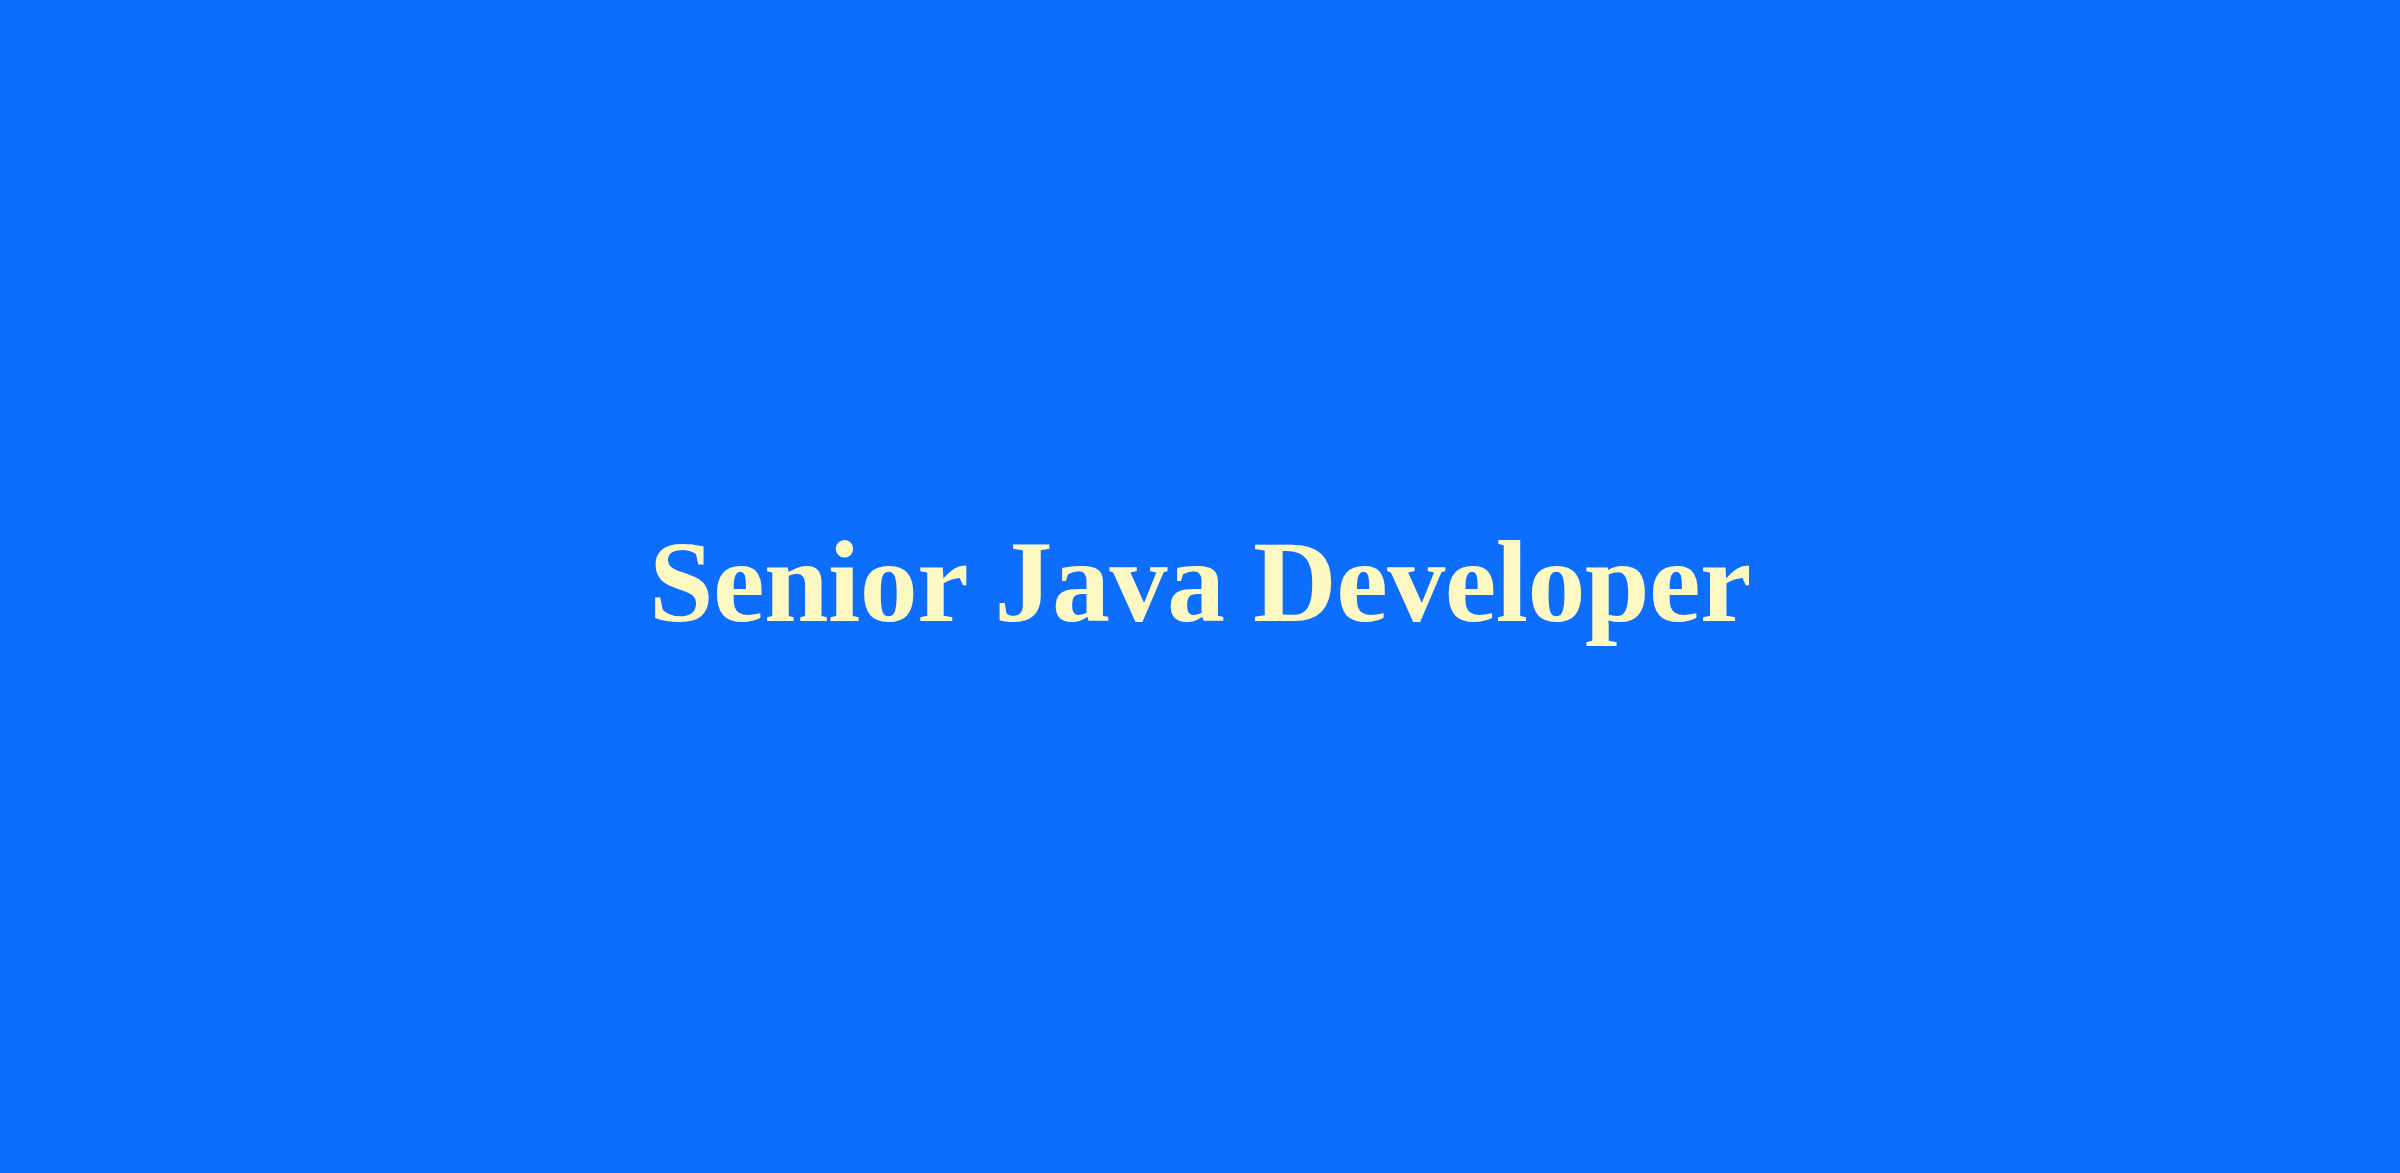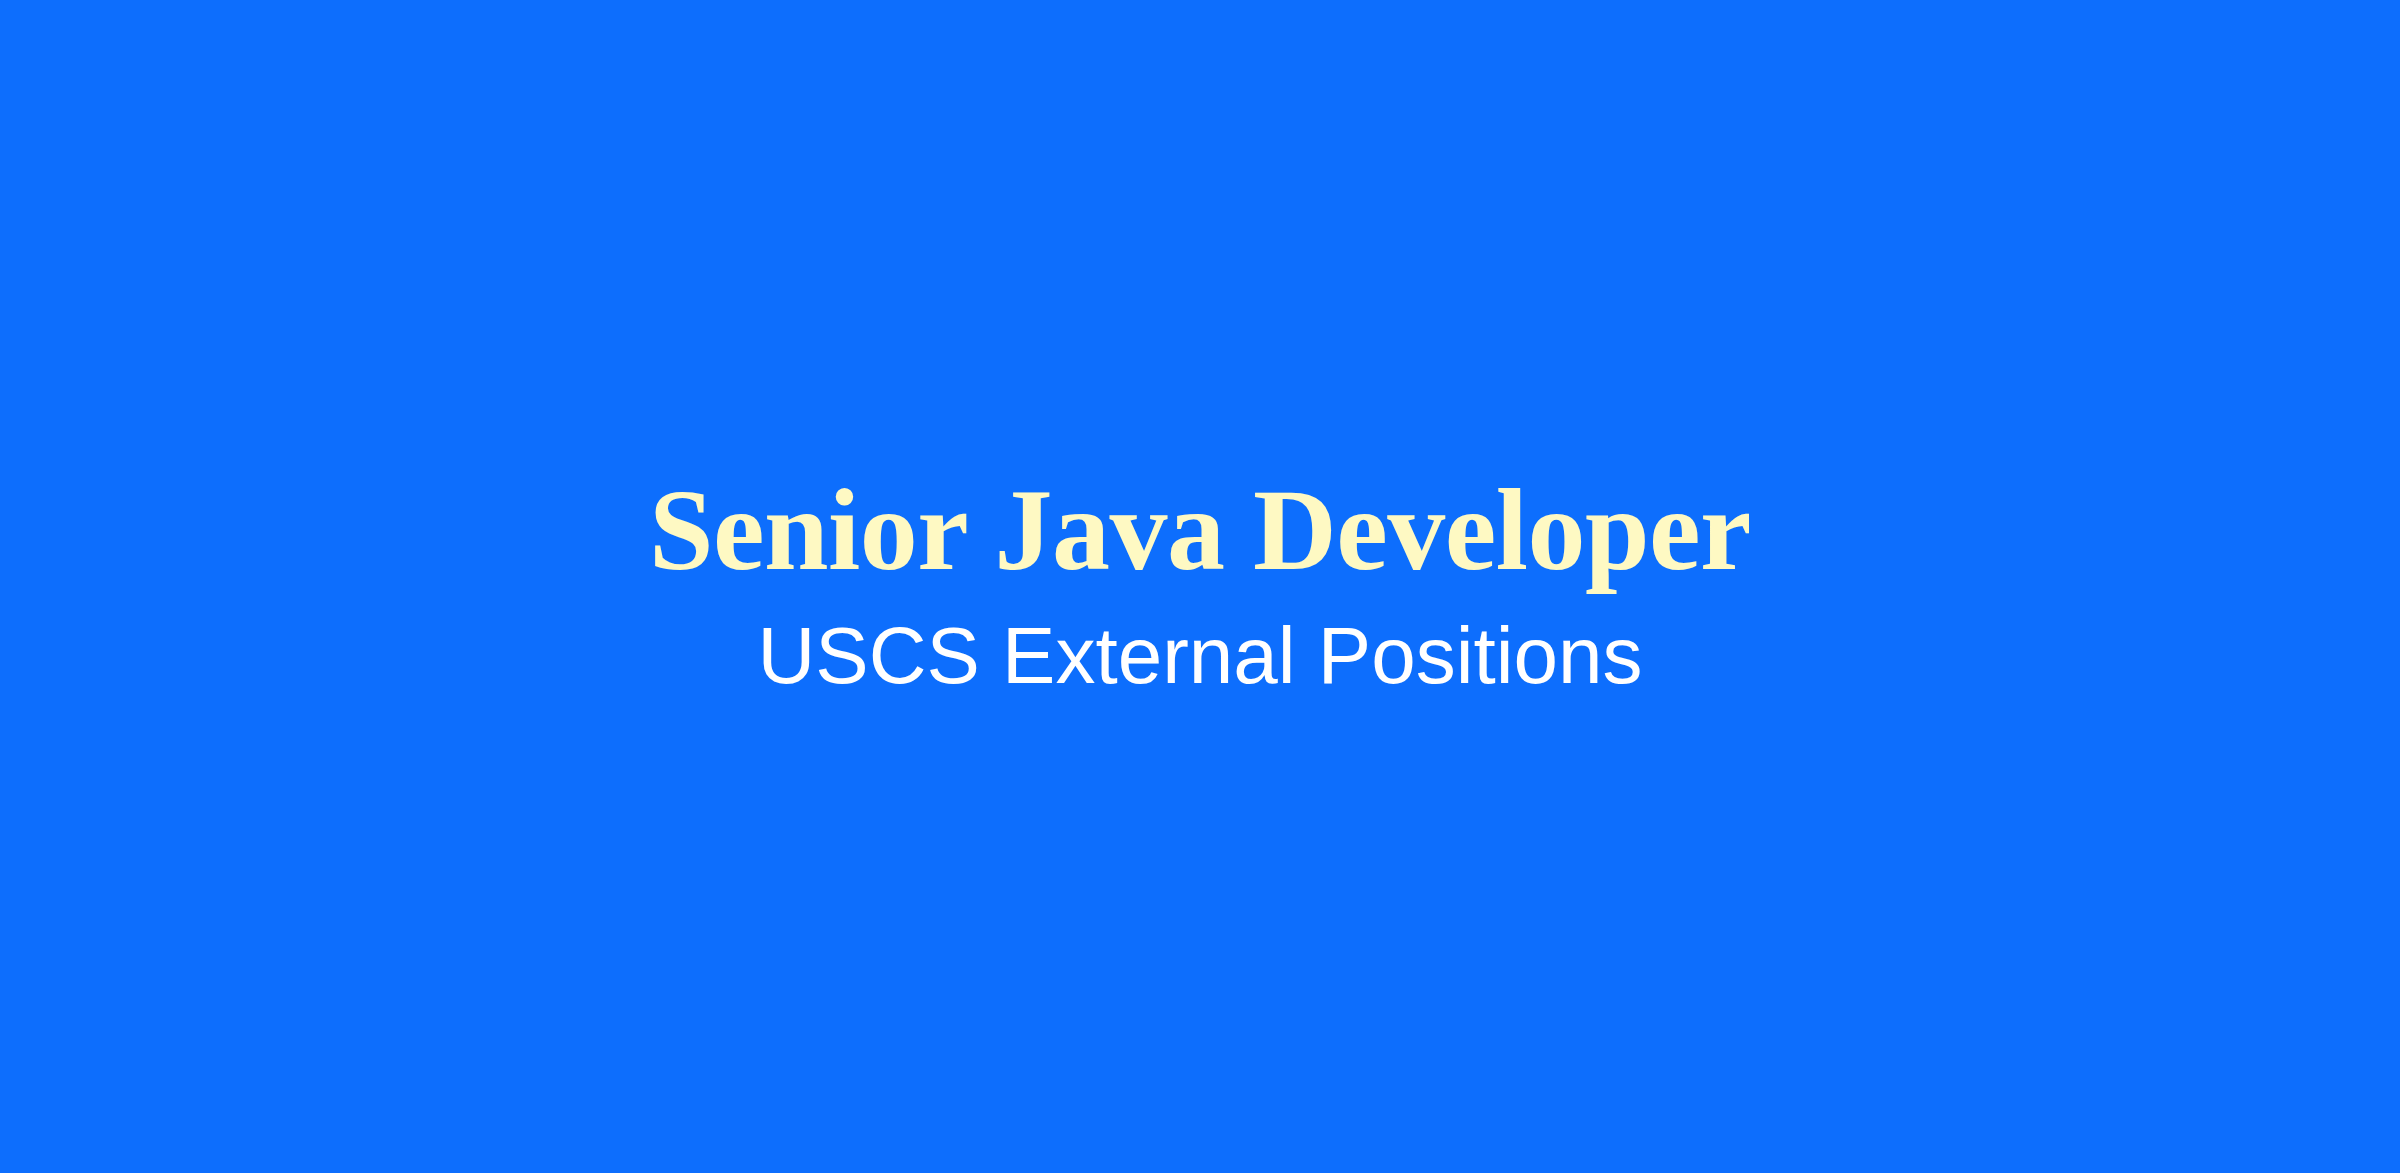--- a/index.html
+++ b/index.html
@@ -63,17 +63,16 @@
 </style>
 </head>
 <body>
 
 <div id="banner">
 
   <div id="heading-group">
 
     <h1 id="job-title">Senior Java Developer</h1>
 
-    <p id="job-subtitle">USCS External Positions</p>
 
   </div>
 
 </div>
 
 </body></html>

